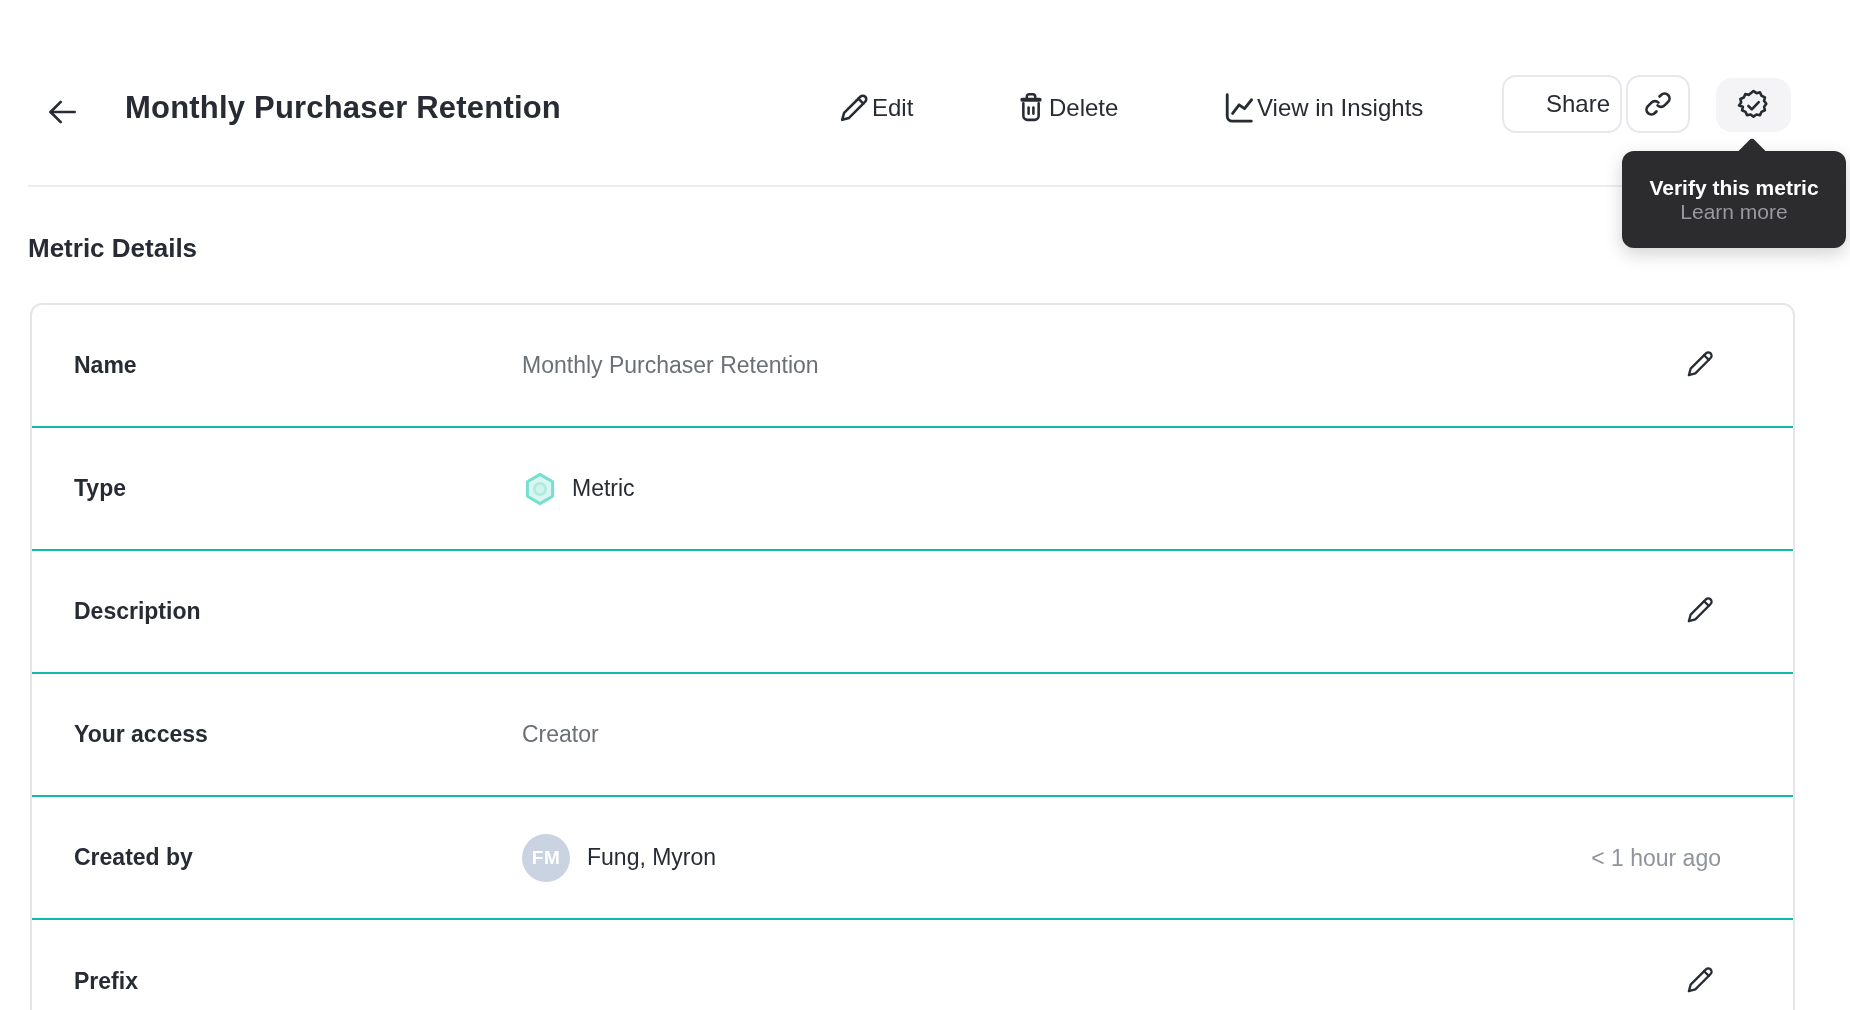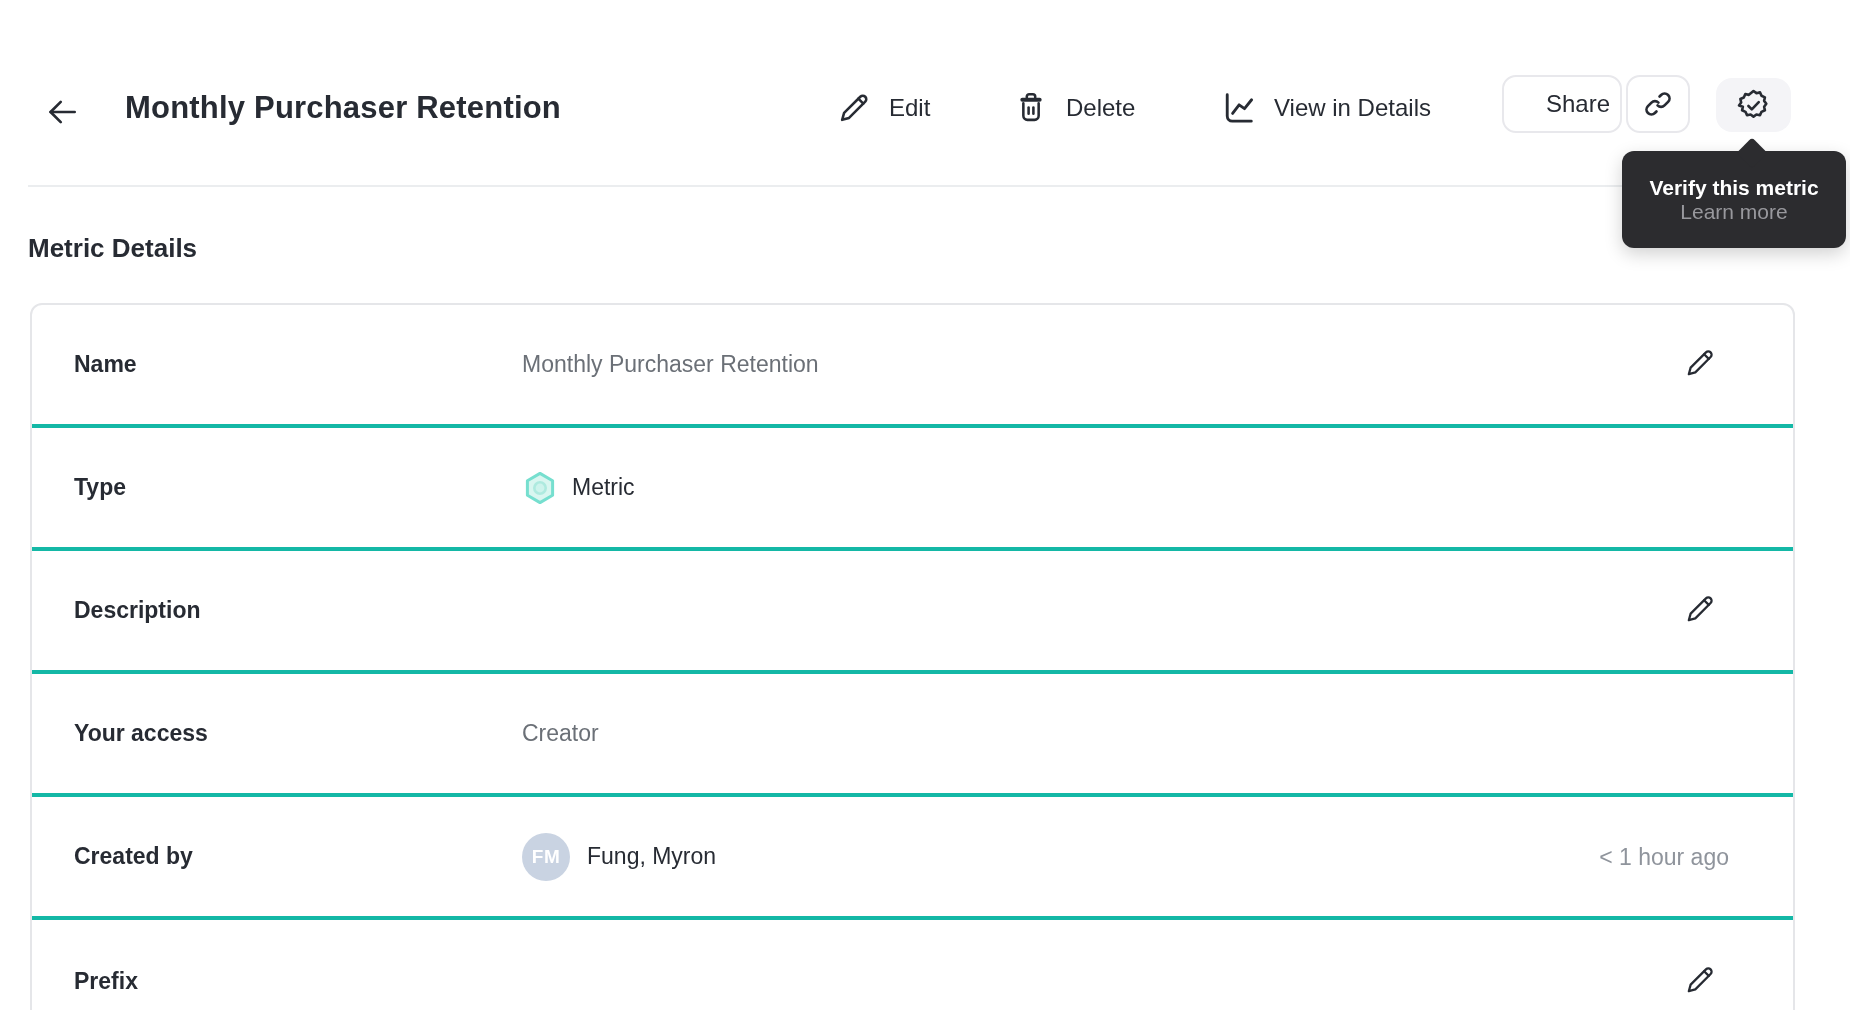--- a/index.html
+++ b/index.html
@@ -7,21 +7,21 @@
   body { font-family:"Liberation Sans","DejaVu Sans",sans-serif; color:#272b33; }
   #stage { position:relative; width:1850px; height:1010px; background:#fff; overflow:hidden; }
 
   
   .back-btn { position:absolute; left:42px; top:92px; width:40px; height:40px;
     display:flex; align-items:center; justify-content:center; cursor:pointer; }
   .page-title { position:absolute; left:125px; top:90px; font-size:31px; font-weight:700;
     letter-spacing:.2px; color:#272b33; }
 
   .action-btn { position:absolute; top:84px; height:48px; display:flex; align-items:center;
-    gap:17px; cursor:pointer; color:#272b33;justify-content:center; }
+    cursor:pointer; color:#272b33;justify-content:center; }
   .action-btn .lbl { font-size:24px; font-weight:500; }
   .icon { display:inline-flex; align-items:center; justify-content:center; }
 
   .btn-edit      { left:836px; }
   .btn-delete    { left:1013px; }
   .btn-insights  { left:1219px; }
 
   .pill-btn { position:absolute; top:75px; height:58px; background:#fff;
     border:2px solid #e8e8ec; border-radius:14px; display:flex; align-items:center;
     justify-content:center; cursor:pointer; }
@@ -46,29 +46,29 @@
     background:#ebedef; }
 
   
   .section-heading { position:absolute; left:28px; top:233px; font-size:26px;
     font-weight:700; color:#272b33; }
 
   .card { position:absolute; left:30px; top:303px; width:1765px; height:760px;
     background:#fff; border:2px solid #e5e6e9; border-radius:12px; overflow:hidden; }
 
   .row { position:relative; height:123px; display:flex; align-items:center;
-    padding:0 64px 0 42px; border-bottom:4px solid #14b8a6; }
+    padding:0 64px 0 42px; border-bottom:2px solid #14b8a6; }
   .row:last-child { border-bottom:none; }
   .row-label { width:448px; flex:0 0 448px; font-size:23px; font-weight:700; color:#272b33; }
   .row-value { font-size:23px; font-weight:400; color:#6b7077; display:flex;
     align-items:center; }
   .row-value.dark { color:#272b33; }
   .edit-pencil { position:absolute; right:76px; top:50%; transform:translateY(-50%);
     cursor:pointer; color:#272b33; }
-  .row-meta { position:absolute; right:64px; top:50%; transform:translateY(-50%);
+  .row-meta { position:absolute; right:72px; top:50%; transform:translateY(-50%);
     font-size:23px; color:#8f949c; }
 
   .type-icon { margin-right:14px; display:inline-flex; }
   .avatar { width:48px; height:48px; border-radius:50%; background:#c9d3e2; color:#fff;
     font-size:19px; font-weight:700; letter-spacing:.5px; display:flex; align-items:center;
     justify-content:center; margin-right:17px; }
 
   svg { display:block; }
 </style>
 </head>
@@ -110,21 +110,21 @@
     <span class="lbl">Delete</span>
   </div>
 
   <div class="action-btn btn-insights">
     <span class="icon">
       <svg width="38" height="38" viewBox="0 0 24 24" fill="none" stroke="#272b33" stroke-width="1.8" stroke-linecap="round" stroke-linejoin="round">
         <path d="M5.2 3.6v13.5c0 1.8 1.4 3.2 3.2 3.2h12"></path>
         <path d="M8.6 15.4l4.1-5.4 3.4 2.4 4.5-5.6"></path>
       </svg>
     </span>
-    <span class="lbl">View in Details</span>
+    <span class="lbl">View in Insights</span>
   </div>
 
   <div class="pill-btn btn-share">
     <span>Share</span>
   </div>
 
   <div class="pill-btn btn-link">
     <span class="icon">
       <svg width="34" height="34" viewBox="0 0 24 24" fill="none" stroke="#272b33" stroke-width="1.9" stroke-linecap="round" stroke-linejoin="round">
         <path d="M13.1 6.7l1.1-1.1a3.45 3.45 0 0 1 4.9 4.9l-2.5 2.5a3.45 3.45 0 0 1-4.9 0"></path>

